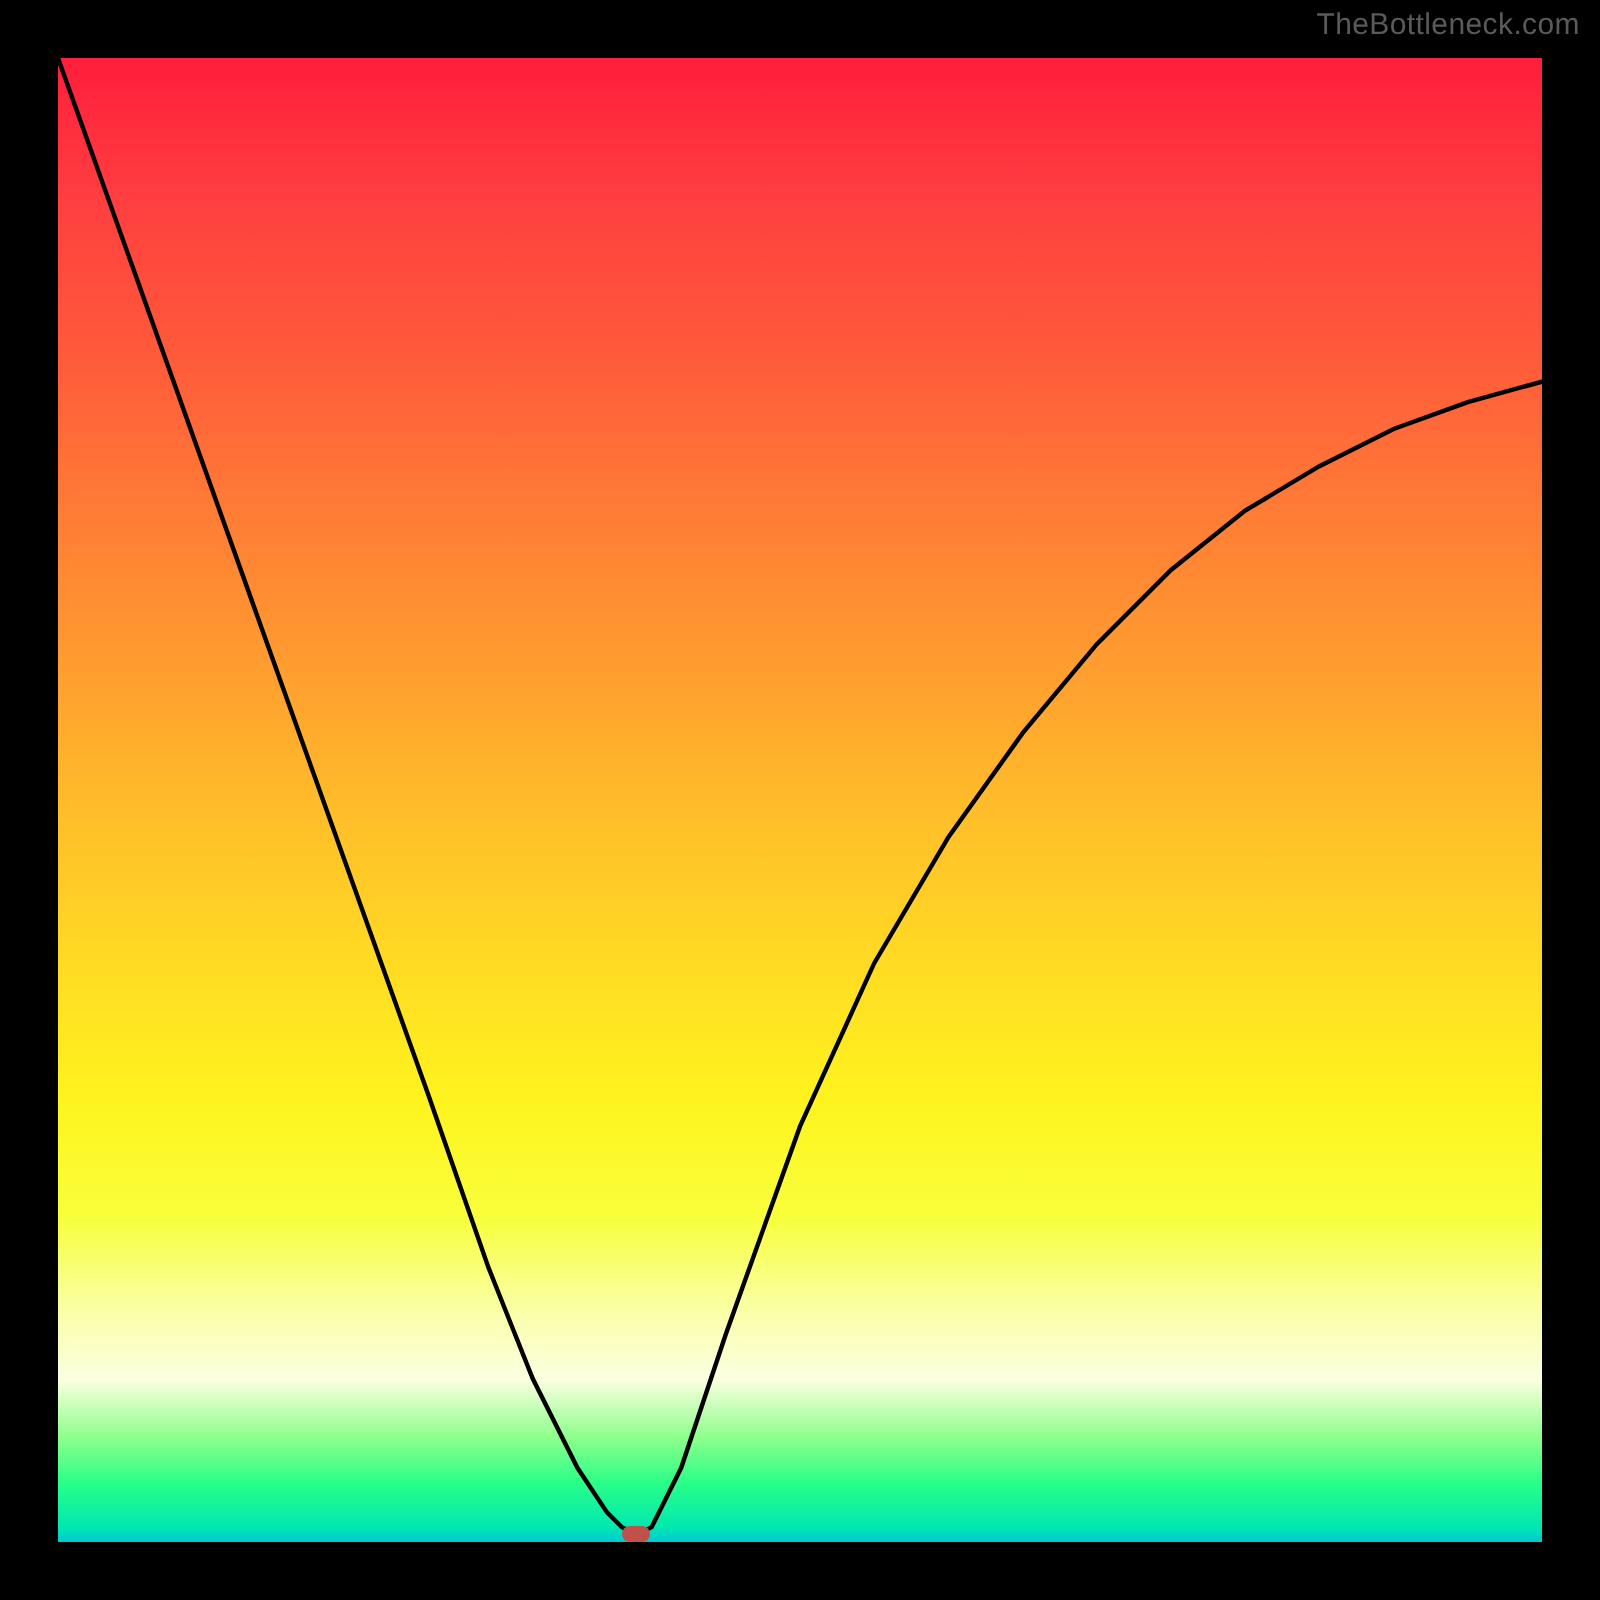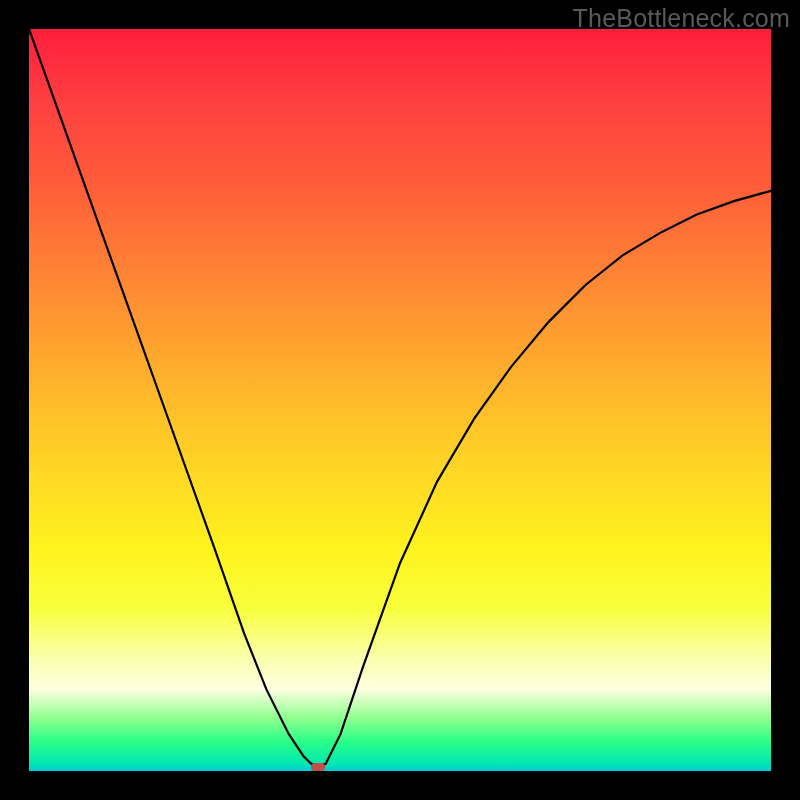--- a/index.html
+++ b/index.html
@@ -63,21 +63,21 @@
     height: 8px;
     background: #c05048;
     border-radius: 4px;
     transform: translate(-50%, -50%);
   }
   .watermark {
     position: absolute;
     top: 4px;
     right: 10px;
     color: #5a5a5a;
-    font-size: 25px;
+    font-size: 15px;
     letter-spacing: 0.2px;
     user-select: none;
   }
 </style>
 </head>
 <body>
 
 <div class="frame">
 
   <div class="plot-box">

